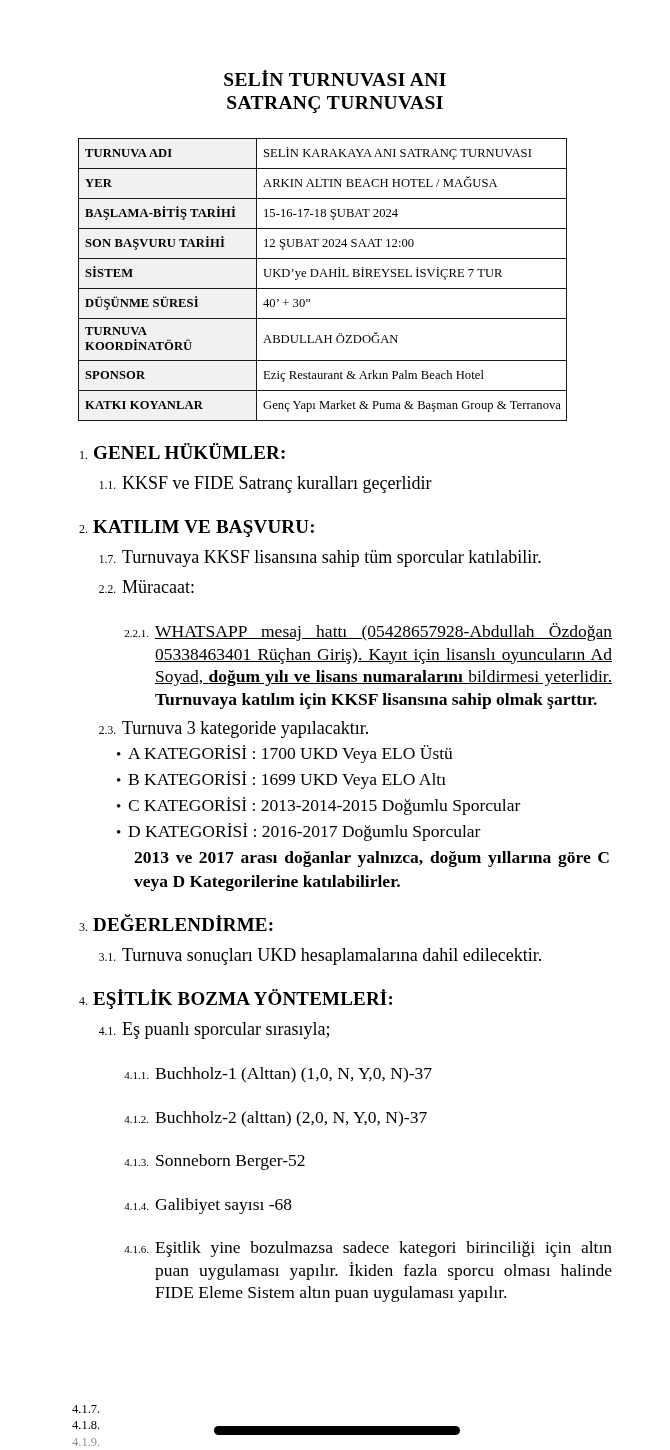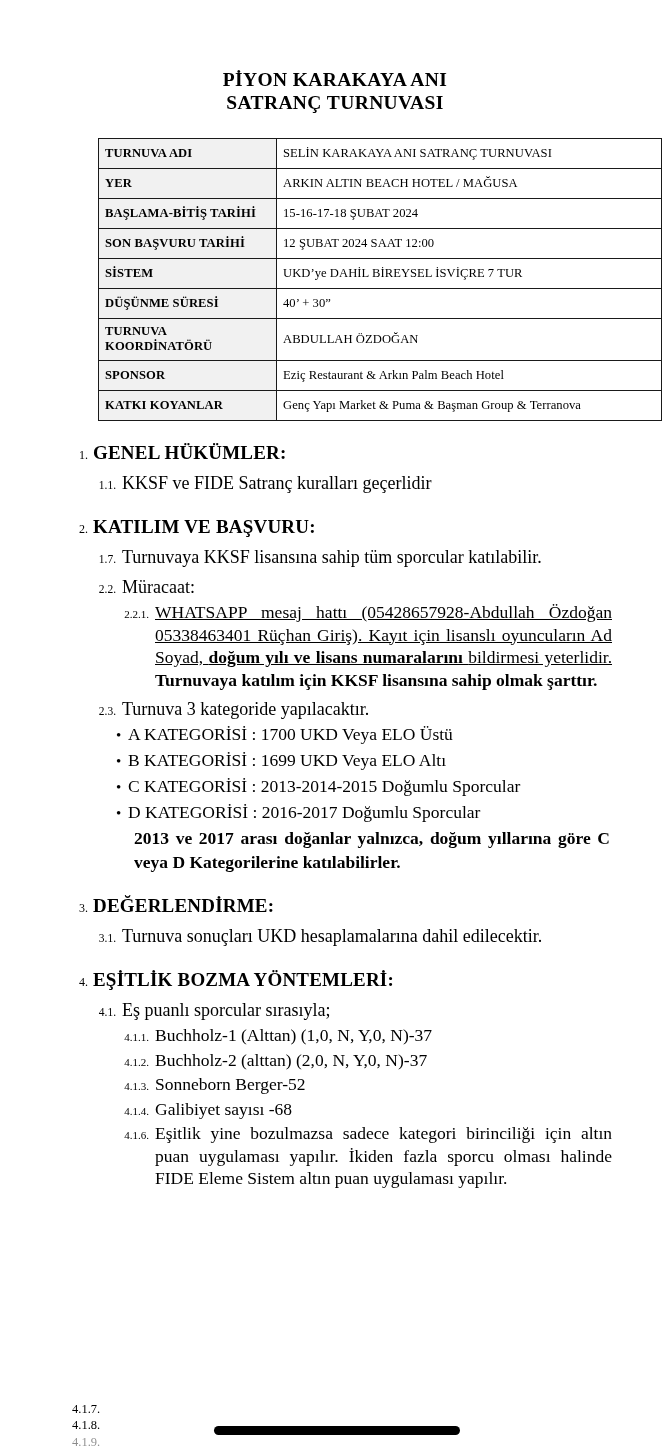--- a/index.html
+++ b/index.html
@@ -38,24 +38,23 @@
   .doc-title .line { display: block; }
 
   
   .info-table-wrap {
     margin-top: 24px;
     padding-left: 78px;
     padding-right: 101px;
   }
   table.info-table {
     border-collapse: collapse;
-    width: 564px;
+    width: 489px;
     table-layout: fixed;
     border: 1.3px solid #1a1a1a;
-    margin-left: 20px;
   }
   table.info-table td {
     border: 1.1px solid #1a1a1a;
     padding: 3px 5px 4px 6px;
     vertical-align: middle;
     font-size: 12.6px;
     line-height: 15px;
     height: 22px;
   }
   td.label-cell {
@@ -114,21 +113,21 @@
   }
   .lvl2 .txt {
     font-size: 18px;
     line-height: 23px;
     flex: 1;
   }
 
   .lvl3 {
     display: flex;
     align-items: baseline;
-    margin-top: 2px;
+    margin-top: 21px;
     padding-left: 42px;
   }
   .lvl3 .num {
     font-size: 11px;
     min-width: 35px;
     text-align: right;
     padding-right: 6px;
     flex: none;
   }
   .lvl3 .txt {
@@ -192,21 +191,21 @@
     background: #000000;
     border-radius: 5px;
   }
 </style>
 </head>
 <body>
 
 <div class="page">
 
   <h1 class="doc-title">
-    <span class="line">PİYON KARAKAYA ANI</span>
+    <span class="line">SELİN TURNUVASI ANI</span>
     <span class="line">SATRANÇ TURNUVASI</span>
   </h1>
 
   <div class="info-table-wrap">
     <table class="info-table">
       <tbody>
         <tr>
           <td class="label-cell">TURNUVA ADI</td>
           <td class="value-cell">SELİN KARAKAYA ANI SATRANÇ TURNUVASI</td>
         </tr>

